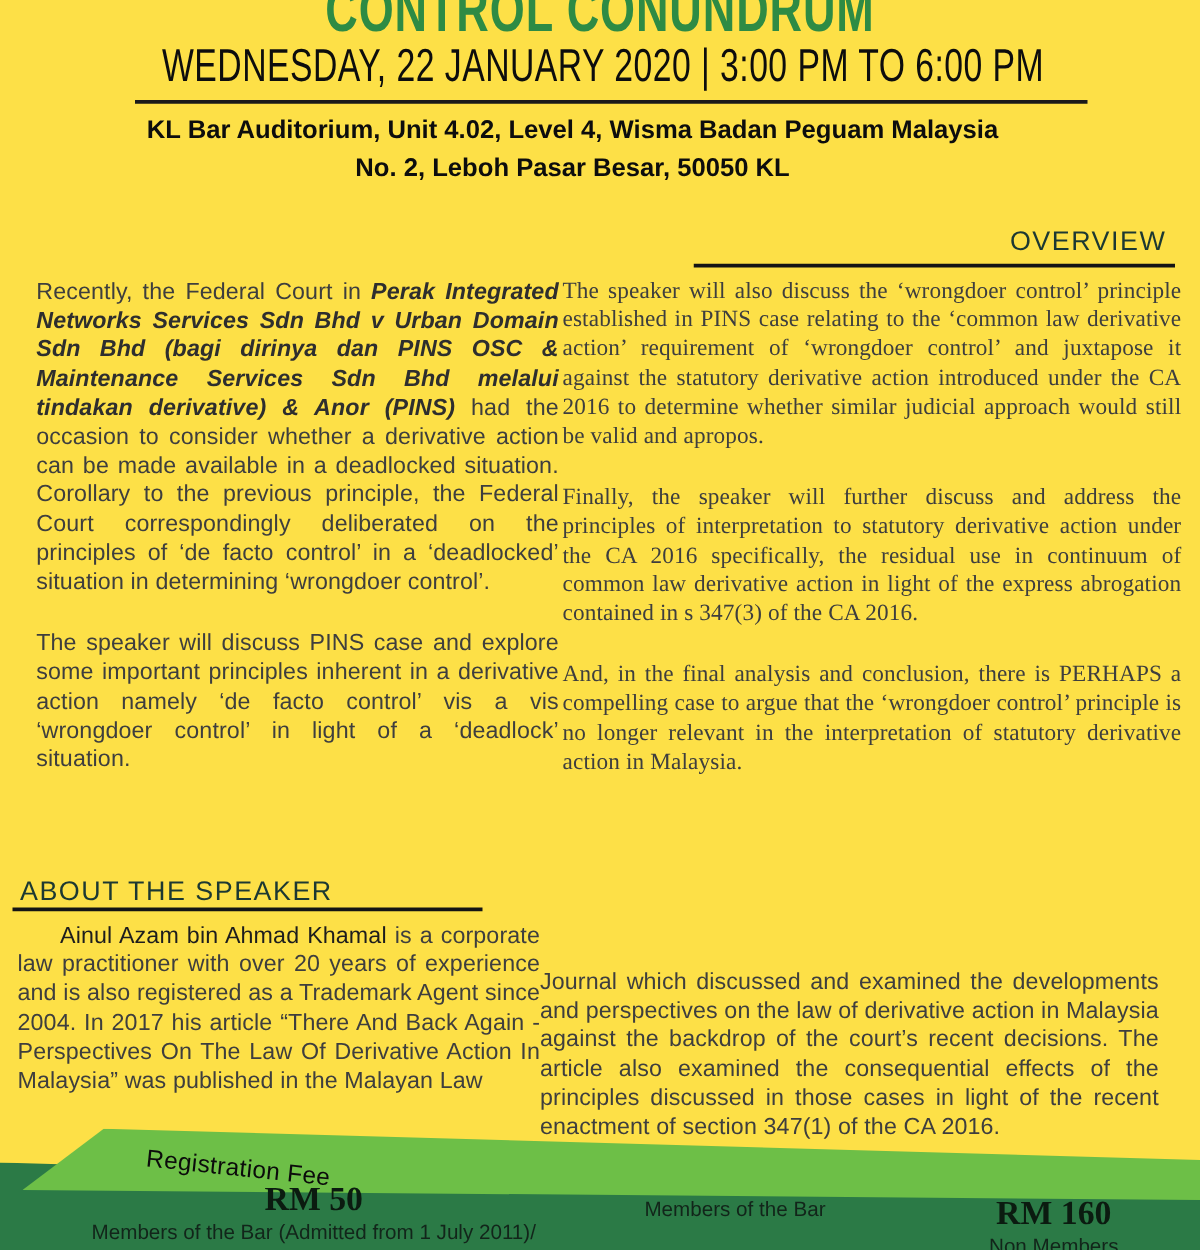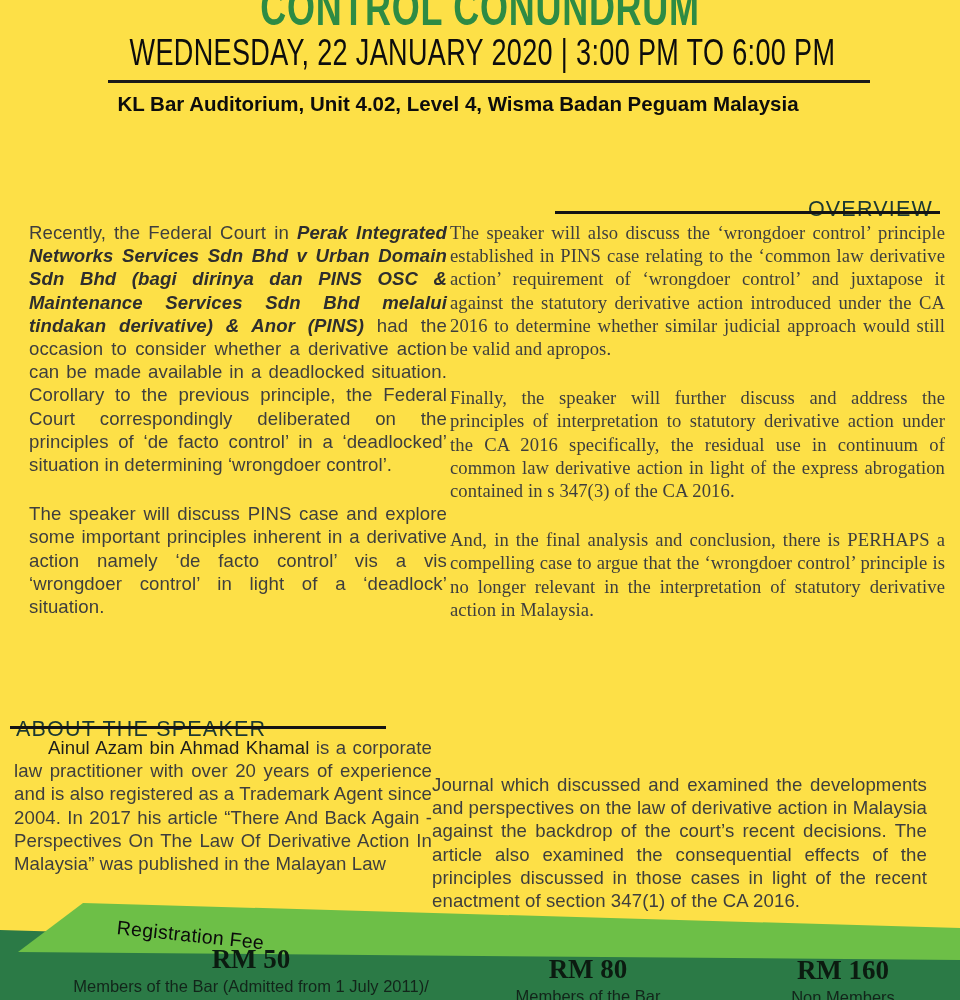--- a/index.html
+++ b/index.html
@@ -15,21 +15,21 @@
   .datetime{position:absolute;top:34px;left:0;width:960px;text-align:center;
          font-size:37px;font-weight:normal;line-height:1.05;color:#0d0d0d;
          transform:scaleX(.73);transform-origin:center top;white-space:nowrap;
          letter-spacing:.5px;}
   .date-rule{position:absolute;top:80px;left:108px;width:762px;height:3px;background:#1a1a1a;}
   .venue{position:absolute;top:88px;left:0;width:916px;text-align:center;
          font-size:20.5px;font-weight:bold;color:#0d0d0d;line-height:31px;}
 
   
   .sec-heading{position:absolute;font-size:21.5px;color:#1c3832;letter-spacing:1.2px;
-               font-weight:normal;white-space:nowrap;margin-top:16px;}
+               font-weight:normal;white-space:nowrap;}
   #overview-heading{top:181px;right:27px;}
   #overview-rule{position:absolute;top:211px;left:555px;width:385px;height:2.5px;background:#141414;}
   #speaker-heading{top:701px;left:16px;text-align:right;}
   #speaker-rule{position:absolute;top:726px;left:10px;width:376px;height:2.5px;background:#141414;}
 
   
   .col{position:absolute;text-align:justify;font-size:18.6px;line-height:23.2px;
        color:#3e3e3e;letter-spacing:.1px;}
   .col p{margin:0 0 26px 0;}
   #col-left{top:221px;left:29px;width:418px;}
@@ -61,20 +61,21 @@
 </head>
 <body>
 
 <div id="page">
 
   <div class="title">CONTROL CONUNDRUM</div>
   <div class="datetime">WEDNESDAY, 22 JANUARY 2020 | 3:00 PM TO 6:00 PM</div>
   <div class="date-rule"></div>
   <div class="venue">
     <div>KL Bar Auditorium, Unit 4.02, Level 4, Wisma Badan Peguam Malaysia</div>
+    <div>No. 2, Leboh Pasar Besar, 50050 KL</div>
   </div>
 
   <div class="sec-heading" id="overview-heading">OVERVIEW</div>
   <div id="overview-rule"></div>
 
   <div class="col" id="col-left">
     <p><span>Recently, the Federal Court in </span><span class="case-name">Perak Integrated Networks Services Sdn Bhd v Urban Domain Sdn Bhd (bagi dirinya dan PINS OSC &amp; Maintenance Services Sdn Bhd melalui tindakan derivative) &amp; Anor (PINS)</span><span> had the occasion to consider whether a derivative action can be made available in a deadlocked situation. Corollary to the previous principle, the Federal Court correspondingly deliberated on the principles of ‘de facto control’ in a ‘deadlocked’ situation in determining ‘wrongdoer control’.</span></p>
     <p>The speaker will discuss PINS case and explore some important principles inherent in a derivative action namely ‘de facto control’ vis a vis ‘wrongdoer control’ in light of a ‘deadlock’ situation.</p>
   </div>
 
@@ -94,21 +95,20 @@
   <div id="banner-wrap">
     <div id="banner"></div>
     <div id="ribbon">
       <div id="ribbon-label">Registration Fee</div>
     </div>
     <div class="fee" id="fee-0">
       <div class="fee-amount">RM 50</div>
       <div class="fee-desc">Members of the Bar (Admitted from 1 July 2011)/</div>
     </div>
     <div class="fee" id="fee-1">
-      <div class="fee-amount">RM 80</div>
       <div class="fee-desc">Members of the Bar</div>
     </div>
     <div class="fee" id="fee-2">
       <div class="fee-amount">RM 160</div>
       <div class="fee-desc">Non Members</div>
     </div>
   </div>
 
 </div>
 

